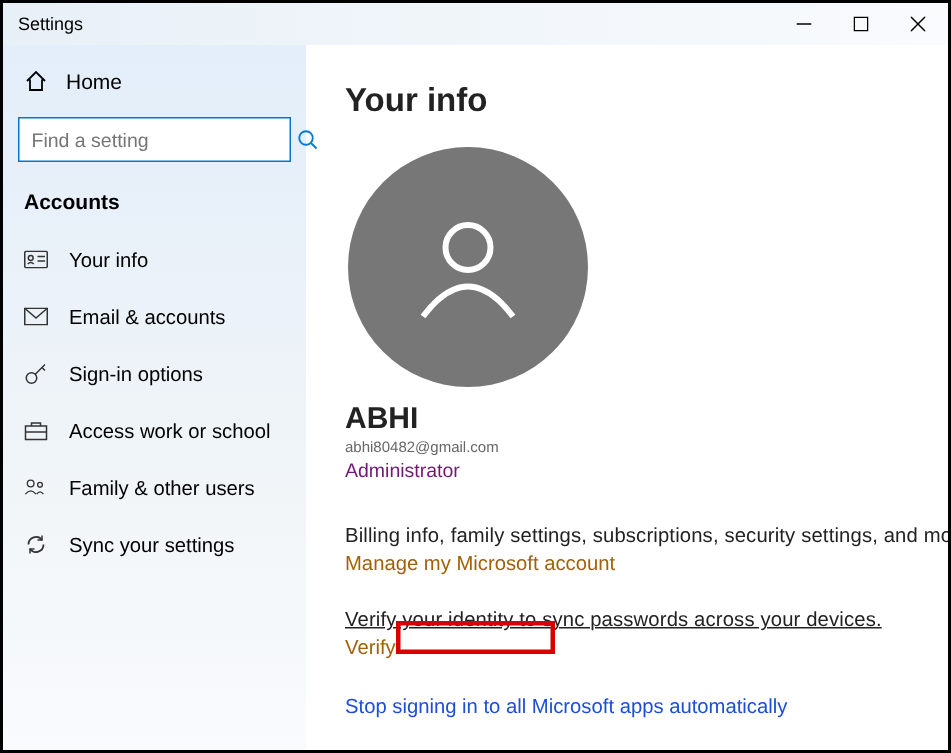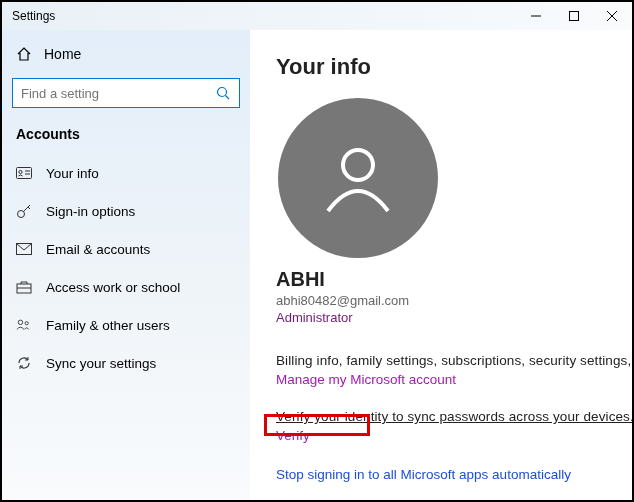--- a/index.html
+++ b/index.html
@@ -2,36 +2,36 @@
 <html><head>
   <meta charset="utf-8">
   <style>
     * { box-sizing: border-box; margin: 0; padding: 0; font-family: "Segoe UI", Tahoma, sans-serif; }
     body { width: 634px; height: 502px; border: 2px solid #000; overflow: hidden; background: #fff; }
     .titlebar { display: flex; align-items: center; height: 28px; padding: 12px 6px; background: linear-gradient(to right, #e8f0f7, #f9fbfd); font-size: 12px; }
     .titlebar .title { padding-left: 4px; }
     .titlebar .win-controls { margin-left: auto; display: flex; gap: 14px; padding-right: 2px; }
     .win-btn { width: 24px; height: 22px; display: flex; align-items: center; justify-content: center; font-size: 12px; }
     .content-wrap { display: flex; height: calc(100% - 28px); }
-    .sidebar { width: 248px; background: linear-gradient(to bottom, #e3eefa 0%, #eff4f8 55%, #f9fbfd 100%); padding: 10px 0 0 0; }
+    .sidebar { width: 202px; background: linear-gradient(to bottom, #e3eefa 0%, #eff4f8 55%, #f9fbfd 100%); padding: 10px 0 0 0; }
     .home-row { display: flex; align-items: center; gap: 12px; padding: 6px 14px; font-size: 14px; }
     .search-wrap { padding: 10px 10px 14px 10px; }
     .search-box { width: 100%; height: 30px; border: 1px solid #0078d4; background: #fff; display: flex; align-items: center; padding: 0 8px; }
     .search-box input { flex: 1; border: none; outline: none; font-size: 13px; background: transparent; color: #0c4a6e; }
     .category { padding: 4px 14px 12px 14px; font-size: 14px; font-weight: 700; }
     .nav-item { display: flex; align-items: center; gap: 14px; padding: 11px 14px; font-size: 13.5px; }
     .icon-slot { width: 16px; height: 16px; display: flex; align-items: center; justify-content: center; flex-shrink: 0; }
     .main { flex: 1; padding: 24px 22px 10px 26px; overflow: auto; font-size: 13.5px; color: #222; }
     .page-title { font-size: 22px; font-weight: 600; margin-bottom: 18px; }
     .avatar { width: 160px; height: 160px; border-radius: 50%; background: #777; display: flex; align-items: center; justify-content: center; margin-left: 2px; margin-bottom: 10px; }
     .user-name { font-size: 20px; font-weight: 700; margin-top: 4px; }
-    .user-email { color: #666; font-size: 13px; margin-top: 2px; }
+    .user-email { color: #666; font-size: 10px; margin-top: 2px; }
     .user-role { color: #701a75; font-size: 13px; margin-top: 2px; }
     .desc { margin-top: 28px; letter-spacing: .1px; white-space: nowrap; }
-    .link { color: #a21caf; margin-top: 4px; display: inline-block; }
+    .link { color: #a16207; margin-top: 4px; display: inline-block; }
     .link-big { color: #1d4ed8; display: block; margin-top: 24px;}
     .highlight { border: 3px solid #d80000; position: absolute; left: 264px; top: 414px; width: 106px; height: 22px; }
   </style>
 </head>
 <body>
 
 <div class="titlebar">
   <span class="title">Settings</span>
   <div class="win-controls">
     <div class="win-btn">
@@ -84,37 +84,37 @@
             <path d="M2.5 9 q2-2 4 0" fill="none" stroke="#333"></path>
             <line x1="9" y1="4" x2="14" y2="4" stroke="#333"></line>
             <line x1="9" y1="7" x2="14" y2="7" stroke="#333"></line>
           </svg>
       </span>
       <span>Your info</span>
     </div>
 
     <div class="nav-item">
       <span class="icon-slot">
+        <svg width="16" height="12" viewBox="0 0 16 12">
+            <rect x="0.5" y="0.5" width="15" height="11" fill="none" stroke="#333"></rect>
+            <path d="M0.5 0.5 L8 7 L15.5 0.5" fill="none" stroke="#333"></path>
+          </svg>
+      </span>
+      <span>Email &amp; accounts</span>
+    </div>
+
+    <div class="nav-item">
+      <span class="icon-slot">
         <svg width="16" height="16" viewBox="0 0 16 16">
             <circle cx="5" cy="11" r="3.5" fill="none" stroke="#333"></circle>
             <line x1="7.5" y1="8.5" x2="14" y2="2" stroke="#333"></line>
             <line x1="12" y1="4" x2="14" y2="6" stroke="#333"></line>
           </svg>
       </span>
       <span>Sign-in options</span>
-    </div>
-
-    <div class="nav-item">
-      <span class="icon-slot">
-        <svg width="16" height="12" viewBox="0 0 16 12">
-            <rect x="0.5" y="0.5" width="15" height="11" fill="none" stroke="#333"></rect>
-            <path d="M0.5 0.5 L8 7 L15.5 0.5" fill="none" stroke="#333"></path>
-          </svg>
-      </span>
-      <span>Email &amp; accounts</span>
     </div>
 
     <div class="nav-item">
       <span class="icon-slot">
         <svg width="16" height="14" viewBox="0 0 16 14">
             <rect x="1" y="4" width="14" height="9" fill="none" stroke="#333"></rect>
             <path d="M5 4 V2 H11 V4" fill="none" stroke="#333"></path>
             <line x1="1" y1="8" x2="15" y2="8" stroke="#333"></line>
           </svg>
       </span>

